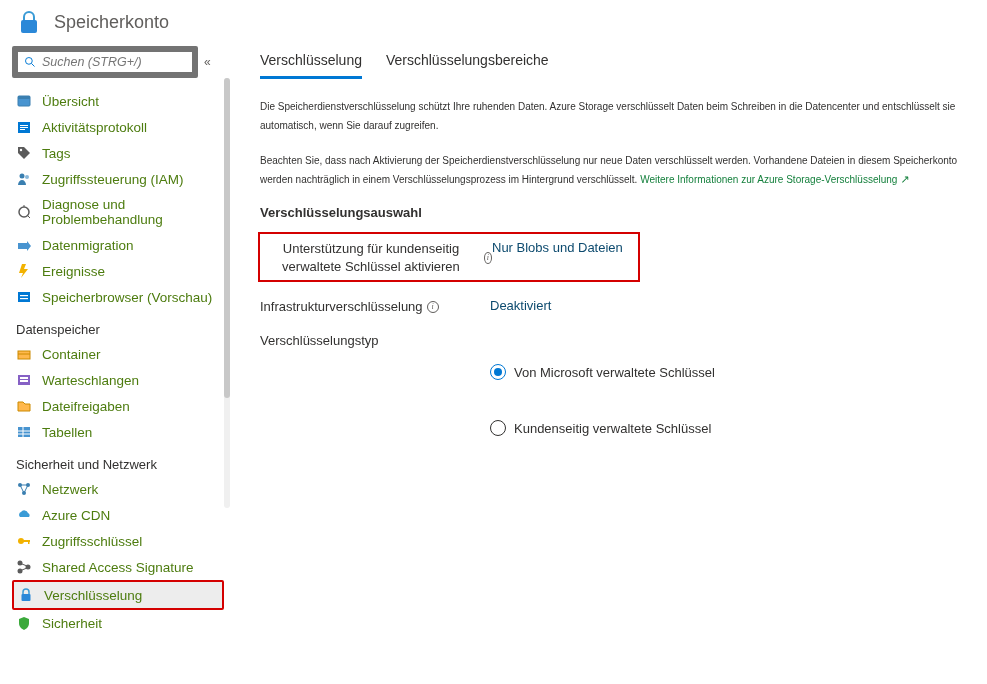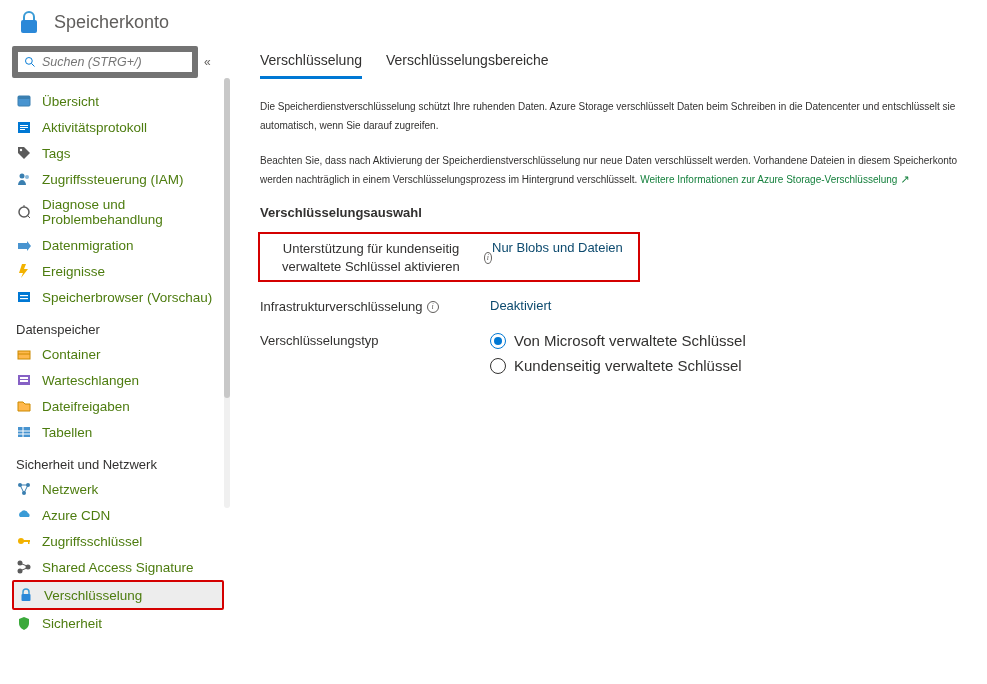--- a/index.html
+++ b/index.html
@@ -32,21 +32,21 @@
   .paragraph { font-size:10px; line-height:19px; color:#323130; margin-bottom:16px; max-width:700px; }
   .link { color:#15803d; cursor:pointer; }
   .link-ext::after { content:" ↗"; font-size:11px; }
   .section-heading { font-size:13px; font-weight:600; margin:14px 0 12px 0; }
   .field-row { display:flex; align-items:flex-start; padding:6px 0; }
   .field-label { width:230px; font-size:13px; color:#323130; display:flex; align-items:center; gap:4px; line-height:18px; }
   .field-value { font-size:13px; color:#0c4a6e; }
   .highlight-box { border:2px solid #d40000; padding:6px 8px 4px 2px; margin:2px 0 10px -2px; width:382px; }
   .info-circle { display:inline-flex; width:12px; height:12px; border:1px solid #605e5c; border-radius:50%; align-items:center; justify-content:center; font-size:8px; color:#605e5c; font-style:italic; font-family:Georgia,serif; line-height:1; }
   .radio-group { display:flex; flex-direction:column; gap:8px; }
-  .radio-option { display:flex; align-items:center; gap:8px; font-size:15px; cursor:pointer; }
+  .radio-option { display:flex; align-items:center; gap:8px; font-size:13px; cursor:pointer;margin-top:32px; }
   .radio-circle { width:16px; height:16px; border:1px solid #323130; border-radius:50%; display:flex; align-items:center; justify-content:center; }
   .radio-circle.checked { border:1px solid #0078d4; }
   .radio-dot { width:8px; height:8px; background:#0078d4; border-radius:50%; }
   svg { display:block; }
 </style>
 </head>
 <body>
 
 <div class="page">
   <div class="header">

